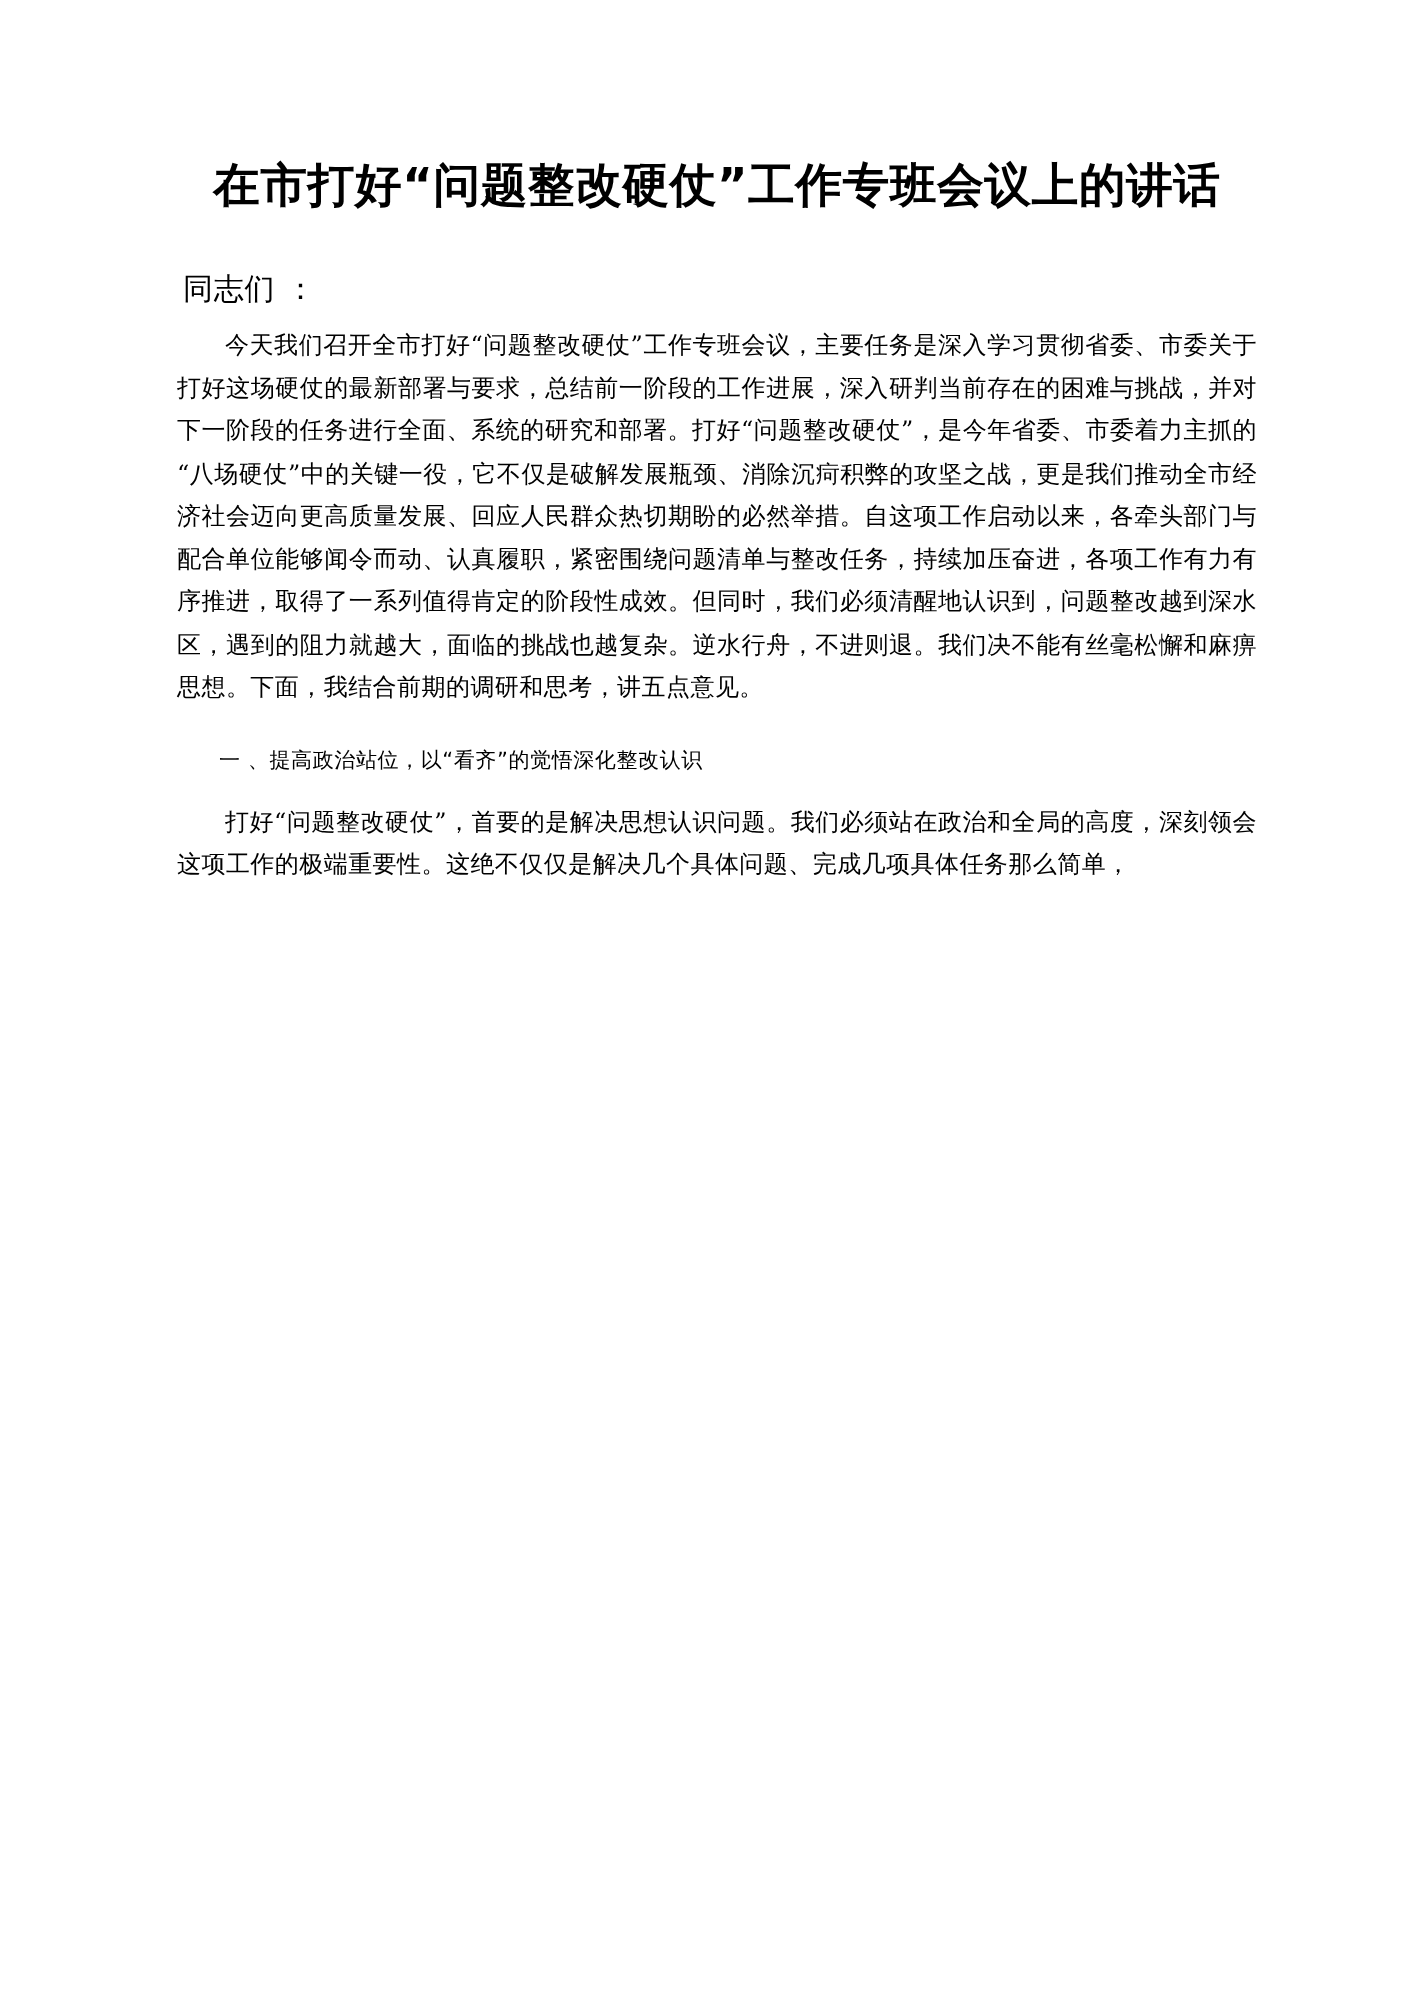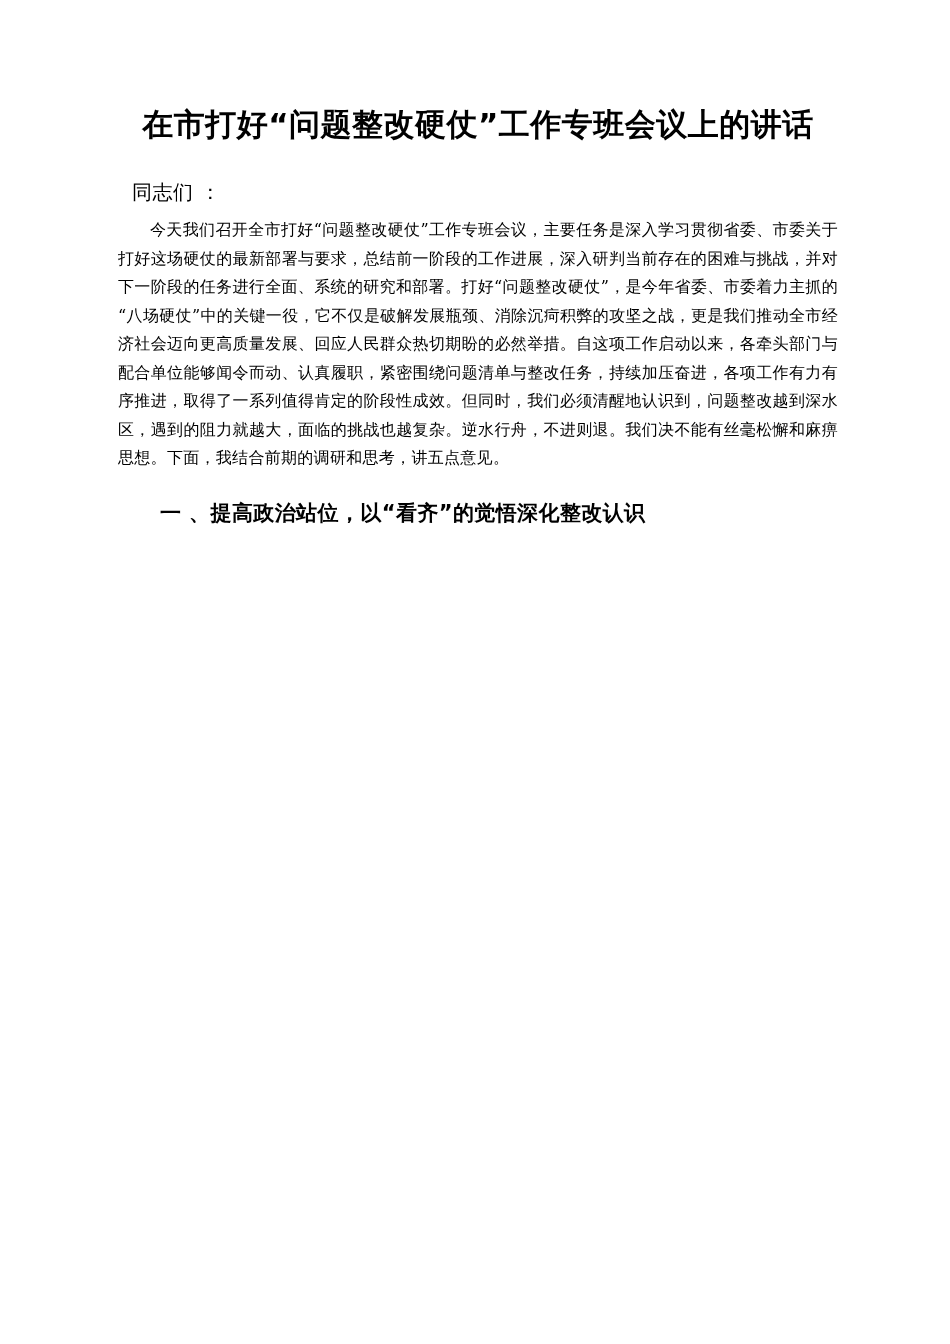--- a/index.html
+++ b/index.html
@@ -28,49 +28,50 @@
     font-size: 31px;
     line-height: 1.85;
     text-align: center;
     letter-spacing: 0.5px;
     margin: 0 0 22px 0;
     padding: 0 4px;
   }
   .salutation {
     font-size: 20px;
     line-height: 1.75;
-    margin: 0 0 6px 14px;
+    margin: 0 0 6px 4px;
     letter-spacing: 0.5px;
   }
   p.body-par {
     font-size: 16px;
     line-height: 1.78;
     margin: 0;
     text-align: justify;
     text-justify: inter-ideograph;
     text-indent: 2em;
     letter-spacing: 0.3px;
   }
   h2.section-heading {
     font-family: "DejaVu Sans", sans-serif;
-    font-weight: bold;
-    font-size: 21px;
+    font-weight: normal;
+    font-size: 14px;
     line-height: 1.8;
     margin: 22px 0 14px 0;
     text-indent: 2em;
     letter-spacing: 0.4px;
   }
 </style>
 </head>
 <body>
 
 <div class="page">
 
   <h1 class="doc-title">在市打好“问题整改硬仗”工作专班会议上的讲话</h1>
 
   <div class="salutation">同志们 ：</div>
 
   <p class="body-par">今天我们召开全市打好“问题整改硬仗”工作专班会议，主要任务是深入学习贯彻省委、市委关于打好这场硬仗的最新部署与要求，总结前一阶段的工作进展，深入研判当前存在的困难与挑战，并对下一阶段的任务进行全面、系统的研究和部署。打好“问题整改硬仗”，是今年省委、市委着力主抓的“八场硬仗”中的关键一役，它不仅是破解发展瓶颈、消除沉疴积弊的攻坚之战，更是我们推动全市经济社会迈向更高质量发展、回应人民群众热切期盼的必然举措。自这项工作启动以来，各牵头部门与配合单位能够闻令而动、认真履职，紧密围绕问题清单与整改任务，持续加压奋进，各项工作有力有序推进，取得了一系列值得肯定的阶段性成效。但同时，我们必须清醒地认识到，问题整改越到深水区，遇到的阻力就越大，面临的挑战也越复杂。逆水行舟，不进则退。我们决不能有丝毫松懈和麻痹思想。下面，我结合前期的调研和思考，讲五点意见。</p>
 
   <h2 class="section-heading">一 、提高政治站位，以“看齐”的觉悟深化整改认识</h2>
 
+  <p class="body-par">打好“问题整改硬仗”，首要的是解决思想认识问题。我们必须站在政治和全局的高度，深刻领会这项工作的极端重要性。这绝不仅仅是解决几个具体问题、完成几项具体任务那么简单，</p>
 
 </div>
 
 </body></html>

